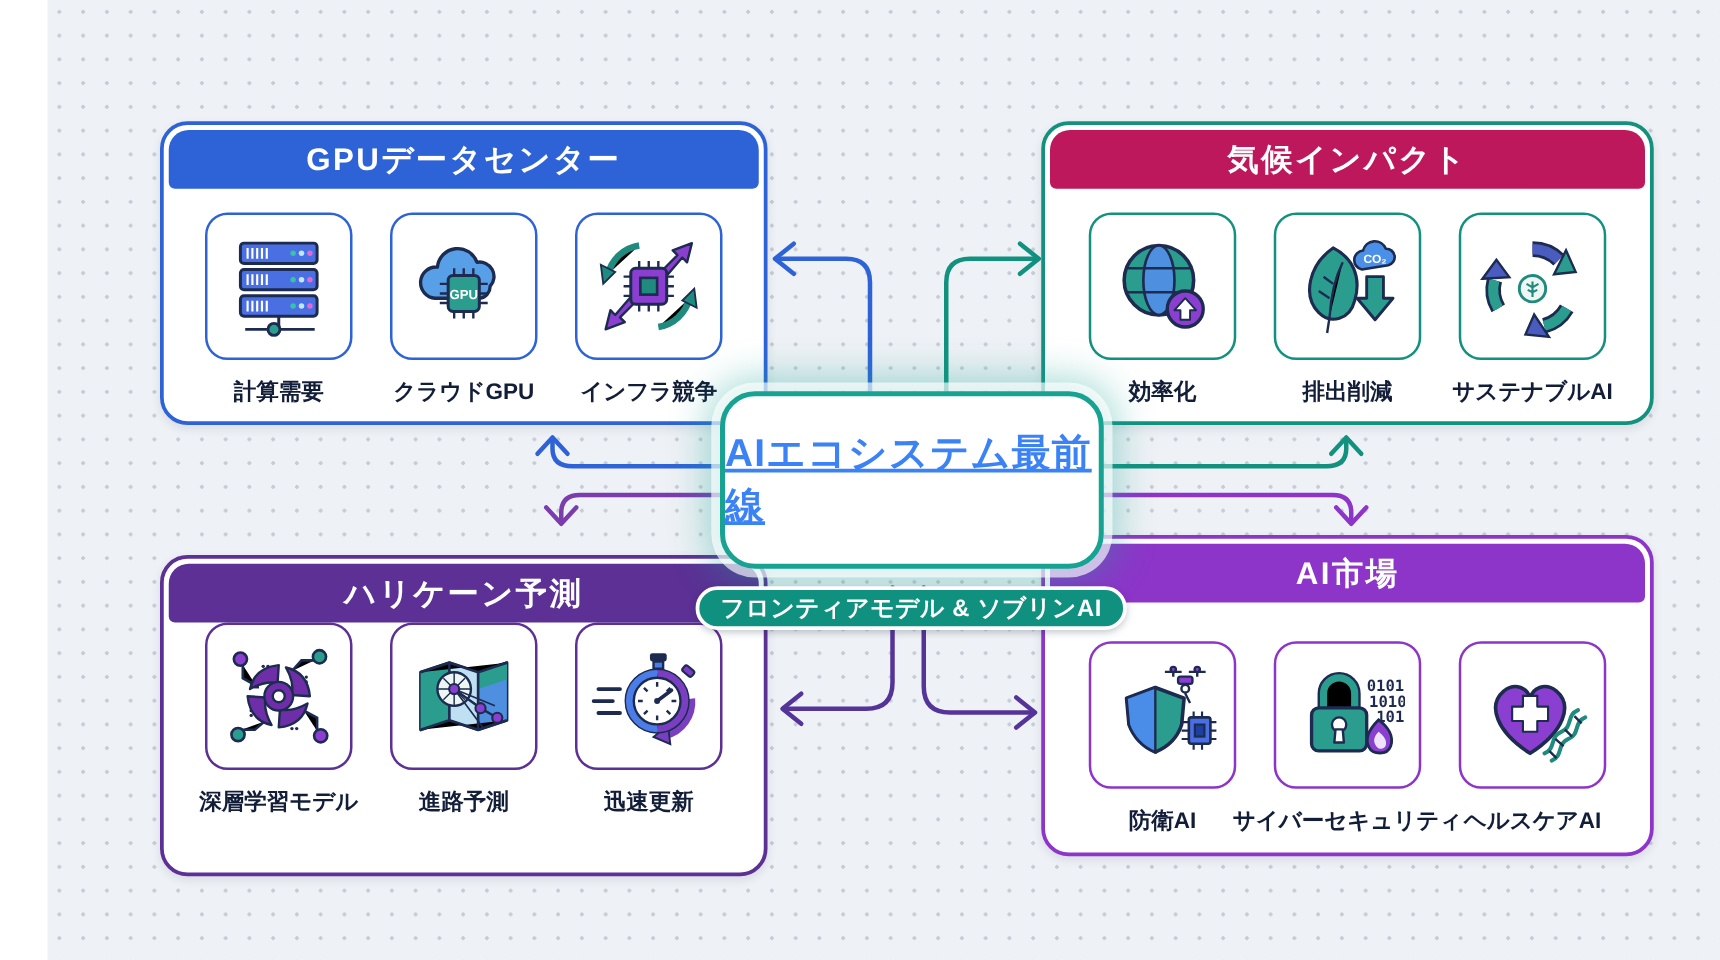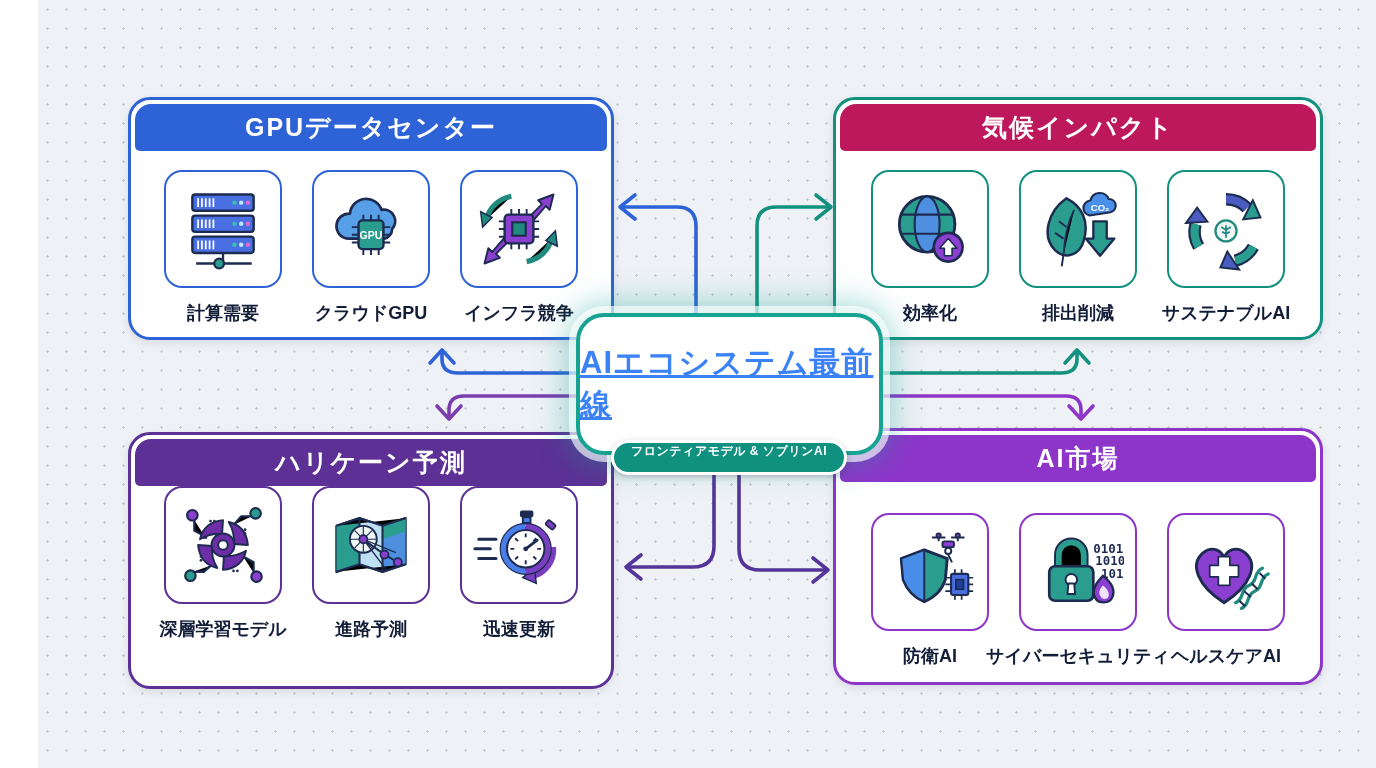--- a/index.html
+++ b/index.html
@@ -30,41 +30,41 @@
   .lbl{margin-top:13px;font-size:18px;font-weight:bold;color:#121d38;white-space:nowrap;}
   
   #card-gpu{left:90px;top:97px;width:486px;height:243px;border-color:#2e63d8;}
   #card-gpu .hdr{background:#2e63d8;}
   #card-gpu .body{padding-top:19px;}
   #card-gpu .tile{border-color:#2e63d8;}
   #card-climate{left:795px;top:97px;width:490px;height:243px;border-color:#12917f;}
   #card-climate .hdr{background:#be185d;}
   #card-climate .body{padding-top:19px;}
   #card-climate .tile{border-color:#12917f;}
-  #card-hurricane{left:90px;top:432px;width:486px;height:257px;border-color:#5c3095;}
+  #card-hurricane{left:90px;top:444px;width:486px;height:257px;border-color:#5c3095;}
   #card-hurricane .hdr{background:#5c3095;}
   #card-hurricane .body{}
   #card-hurricane .tile{border-color:#5c3095;}
   #card-market{left:795px;top:428px;width:490px;height:257px;border-color:#8d35c9;}
   #card-market .hdr{background:#8d35c9;}
   #card-market .body{padding-top:31px;}
   #card-market .tile{border-color:#8d35c9;}
   
   .center-node{
     position:absolute;left:538px;top:313px;width:307px;height:142px;z-index:5;
     background:#fff;border:4px solid #16a392;border-radius:28px;box-sizing:border-box;
     display:flex;align-items:center;justify-content:center;
     box-shadow:0 0 0 7px rgba(255,255,255,.65),0 0 30px 10px rgba(22,163,146,.38);
   }
   .center-node .title{font-size:31px;font-weight:bold;color:#3b82f6;letter-spacing:1px;text-decoration:underline;}
   .center-badge{
-    position:absolute;left:691px;top:440px;transform:translateX(-50%);z-index:6;
+    position:absolute;left:691px;top:469px;transform:translateX(-50%);z-index:6;
     height:29px;padding:0 17px;background:#10917f;border:3px solid #fff;border-radius:99px;
-    color:#fff;font-size:12px;font-weight:bold;letter-spacing:.5px;
-    display:flex;align-items:flex-start;white-space:nowrap;
+    color:#fff;font-size:19px;font-weight:bold;letter-spacing:.5px;
+    display:flex;align-items:center;white-space:nowrap;
     box-shadow:0 2px 6px rgba(20,40,60,.25);
   }
   .ic{display:block;}
 </style>
 </head>
 <body>
 
 <div class="stage">
 
   <svg class="arrows" width="1376" height="768" viewBox="0 0 1376 768" fill="none" stroke-linecap="round" stroke-linejoin="round">

